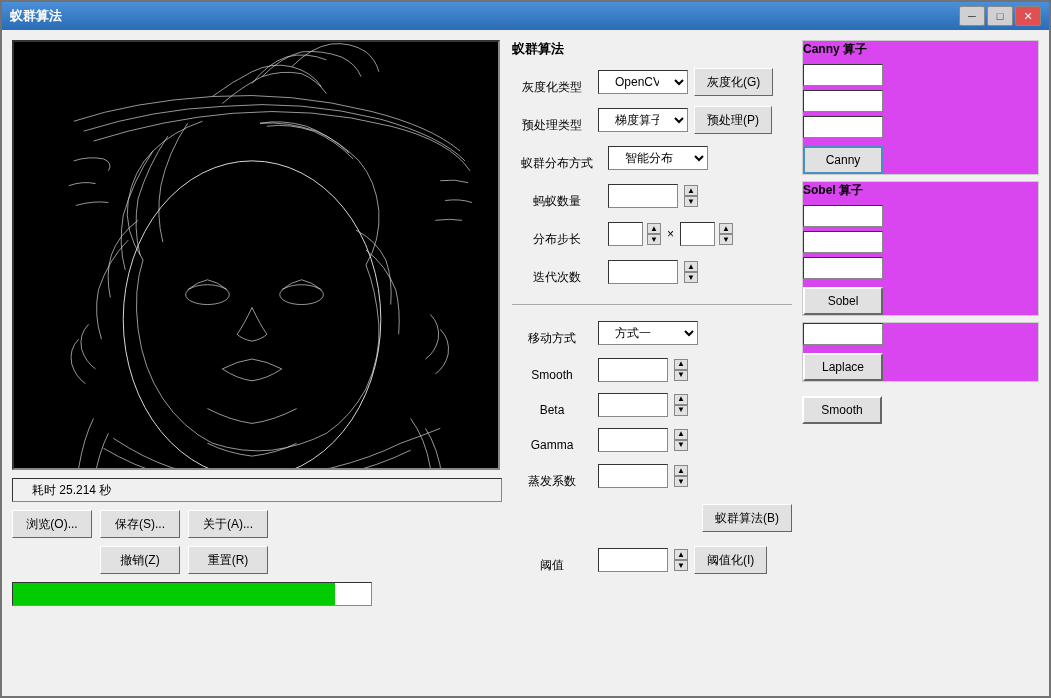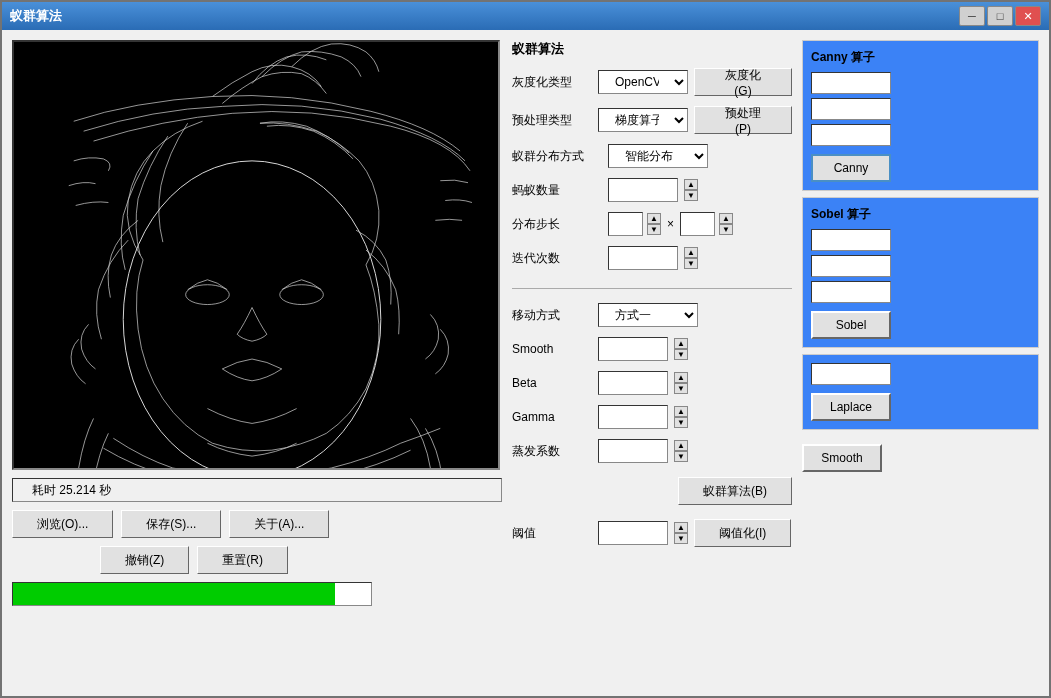--- a/index.html
+++ b/index.html
@@ -98,21 +98,21 @@
       gap: 8px;
       align-items: center;
     }
     .btn {
       background: #e1e1e1;
       border: 1px solid #999;
       border-top-color: #fff;
       border-left-color: #fff;
       border-bottom-color: #666;
       border-right-color: #666;
-      padding: 4px 24px;
+      padding: 4px 12px;
       cursor: pointer;
       font-size: 12px;
       font-family: inherit;
       min-width: 80px;
       height: 28px;
       display: flex;
       align-items: center;
       justify-content: center;
     }
     .progress-bar-container {
@@ -139,23 +139,24 @@
       font-weight: bold;
       margin-bottom: 4px;
     }
     .form-row {
       display: flex;
       align-items: center;
       gap: 6px;
       margin-bottom: 4px;
     }
     .form-label {
-      text-align: left;
+      text-align: center;
       min-width: 80px;
       font-size: 12px;
+      margin-top: 11px;
     }
     .form-label-wide {
       min-width: 90px;
     }
     select.form-control {
       background: #fff;
       border: 1px inset #888;
       padding: 2px 12px;
       font-size: 12px;
       font-family: inherit;
@@ -198,22 +199,21 @@
       margin: 8px 0;
     }
     .right-panel {
       display: flex;
       flex-direction: column;
       gap: 6px;
       flex: 1;
     }
     .right-section {
       border: 1px solid #ccc;
-      padding: 8px;
-      background: #3b82f6;
+      background: #d946ef;
     }
     .right-section-title {
       font-size: 12px;
       font-weight: bold;
       margin-bottom: 6px;
     }
     .right-input {
       background: #fff;
       border: 1px inset #888;
       width: 80px;

